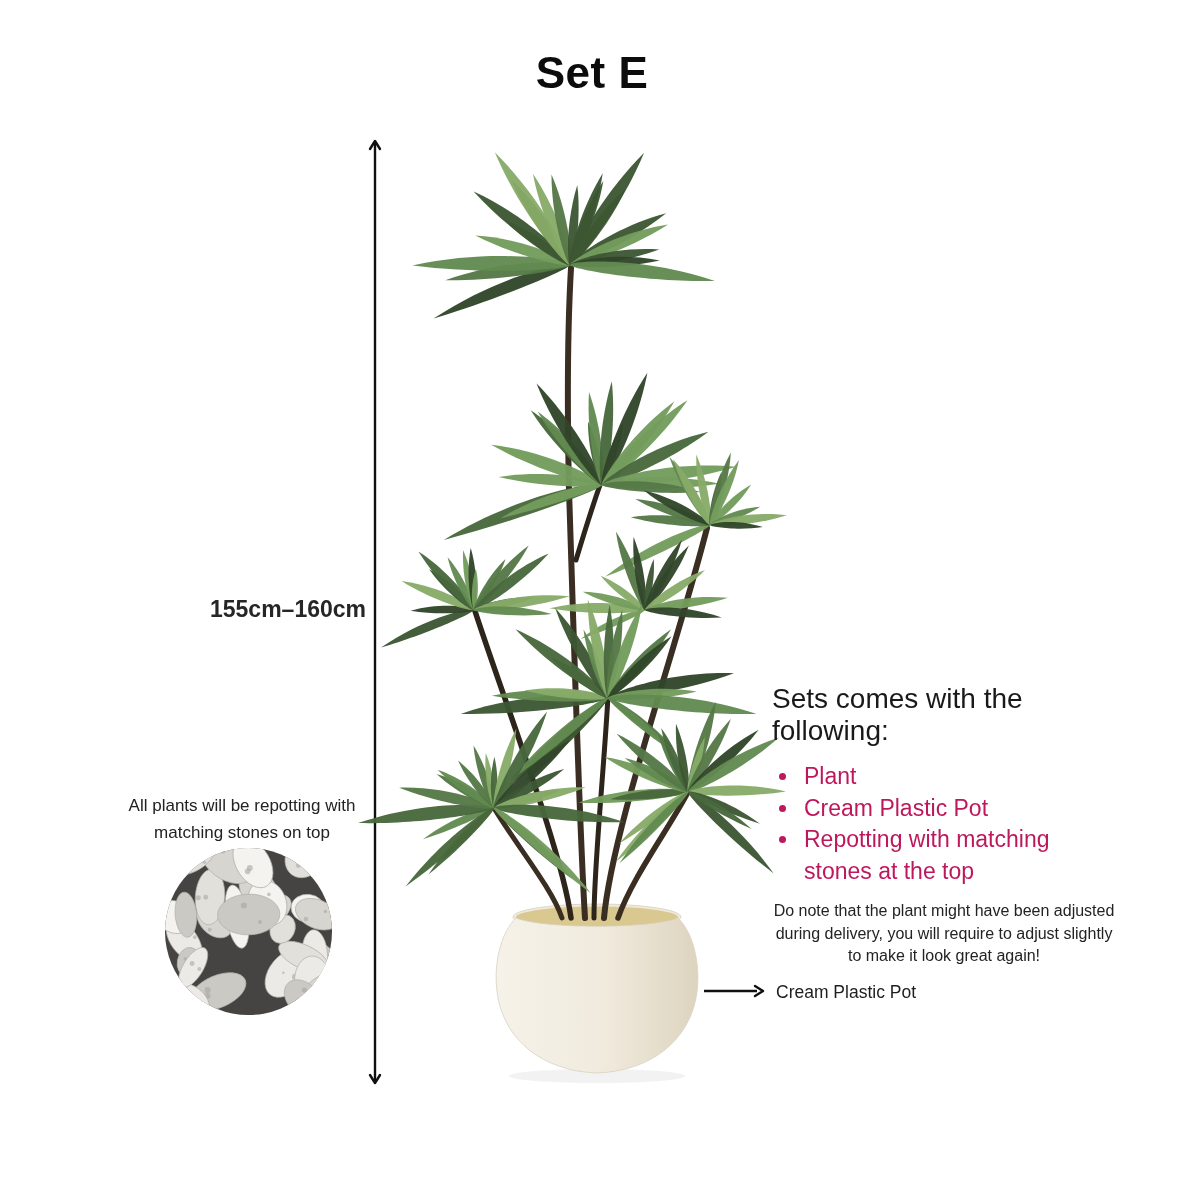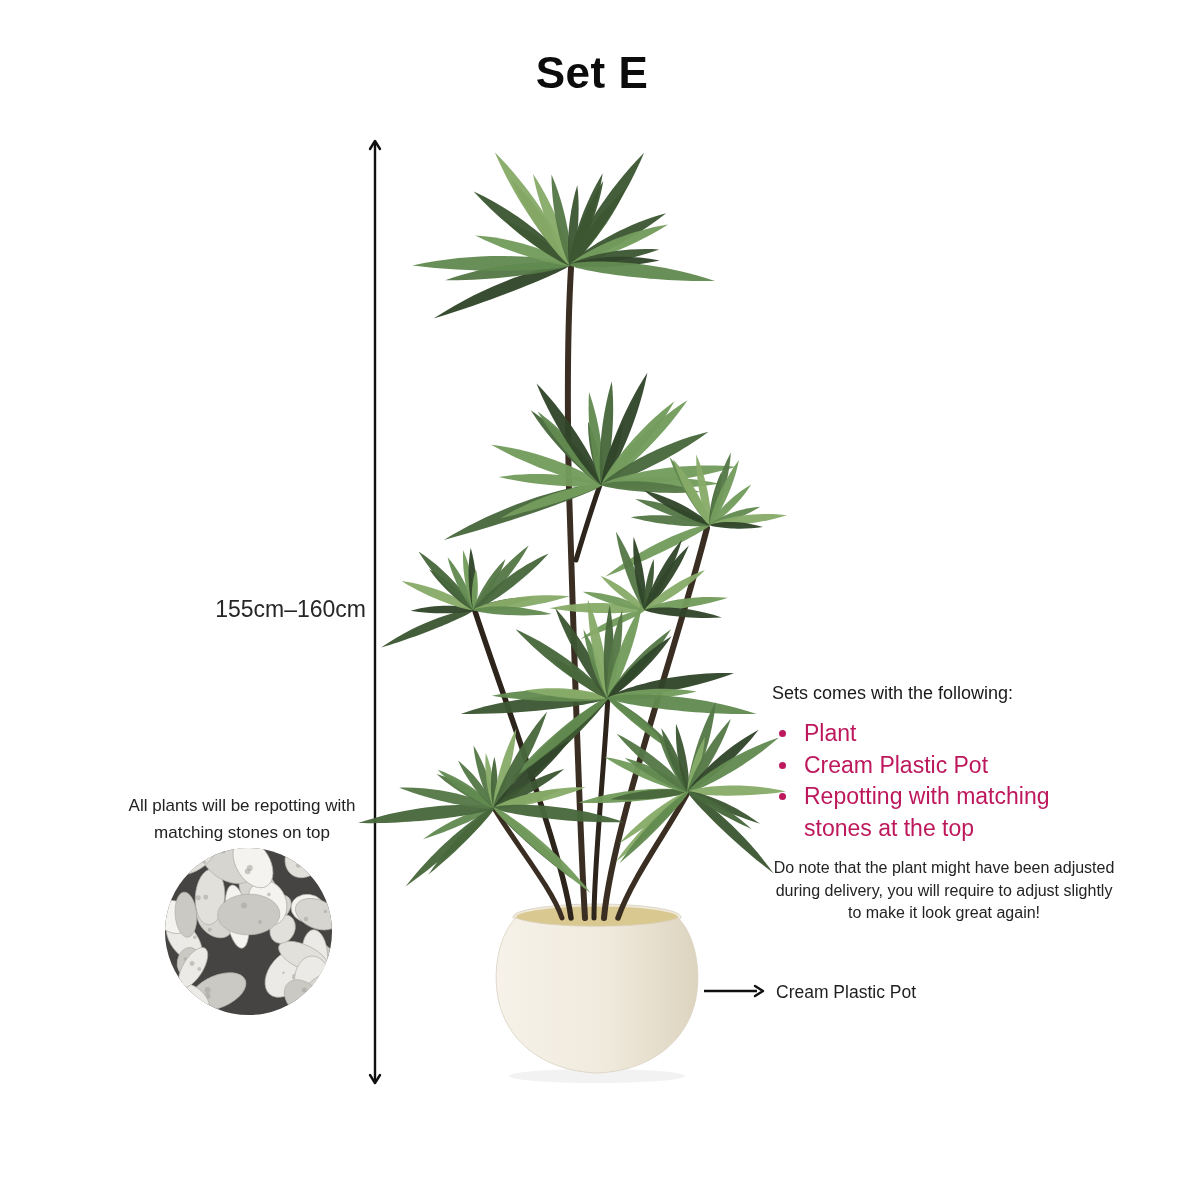--- a/index.html
+++ b/index.html
@@ -8,31 +8,32 @@
     font-family:"Liberation Sans", sans-serif;color:#1c1c1c;overflow:hidden;
   }
   .title{
     position:absolute;top:48px;left:0;right:16px;text-align:center;
     font-size:44px;font-weight:800;letter-spacing:.5px;color:#0c0c0c;
   }
   .varrow{position:absolute;left:368px;top:138px;width:16px;height:948px;}
   .height-label{
     position:absolute;top:596px;right:834px;font-size:23px;white-space:nowrap;
     color:#262626;
+    font-weight:bold;
   }
   .repot-note{
     position:absolute;top:792px;left:118px;width:248px;text-align:center;
     font-size:17px;line-height:27px;color:#222;
   }
   .stones{position:absolute;left:165px;top:848px;width:167px;height:167px;}
   .plant{position:absolute;left:380px;top:130px;width:420px;height:945px;overflow:visible;}
   .harrow{position:absolute;left:702px;top:983px;width:64px;height:16px;}
   .pot-label{position:absolute;left:776px;top:982px;font-size:17.5px;color:#1e1e1e;white-space:nowrap;}
   .panel{position:absolute;left:772px;top:683px;width:344px;}
-  .panel h2{font-size:18px;font-weight:400;margin:0 0 14px 0;color:#191919;}
+  .panel h2{font-size:28px;font-weight:400;margin:0 0 14px 0;color:#191919;}
   .panel ul{margin:0;padding:0 0 0 28px;font-size:23px;line-height:31.5px;color:#be185d;}
   .panel li{padding-left:4px;}
   .panel p{margin:13px 0 0 0;font-size:16px;line-height:22.5px;text-align:center;color:#232323;}
 </style>
 </head>
 <body>
 
 <div class="title">Set E</div>
 
 <svg class="varrow" viewBox="0 0 16 948">

